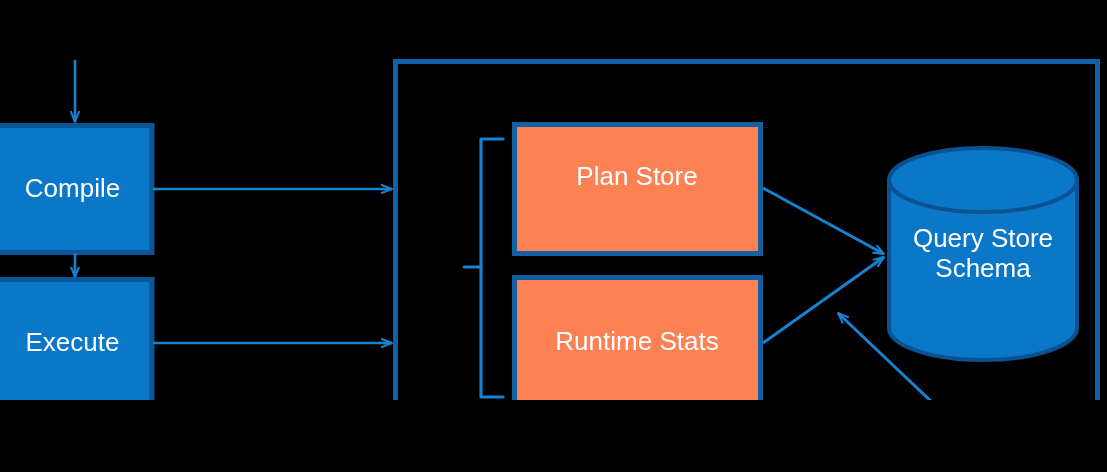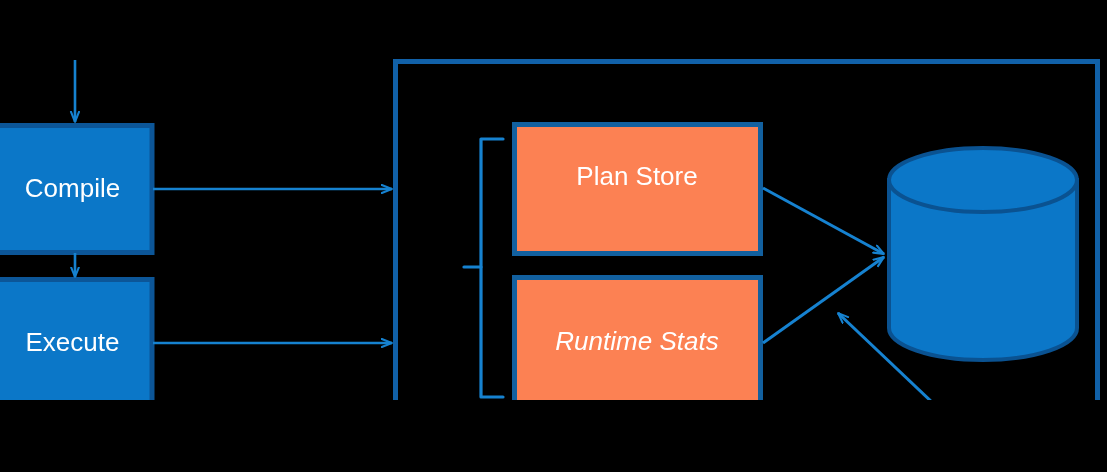--- a/index.html
+++ b/index.html
@@ -89,16 +89,18 @@
 
     <path d="M935,405 L838,313" fill="none" stroke="#1682D0" stroke-width="3" marker-end="url(#arrow-open)"></path>
   </svg>
 
   <div class="node-label" style="left:-7px; top:125px; width:159px; height:127px;">Compile</div>
 
   <div class="node-label" style="left:-7px; top:279px; width:159px; height:127px;">Execute</div>
 
   <div class="node-label" style="left:514px; top:112px; width:246px; height:129px;">Plan Store</div>
 
-  <div class="node-label" style="left:514px; top:277px; width:246px; height:129px;font-style:italic;">Runtime Stats</div>
+  <div class="node-label" style="left:514px; top:277px; width:246px; height:129px;">Runtime Stats</div>
 
+  <div class="node-label" style="left:889px; top:198px; width:188px; height:112px;">Query Store
+Schema</div>
 
 </div>
 
 </body></html>

